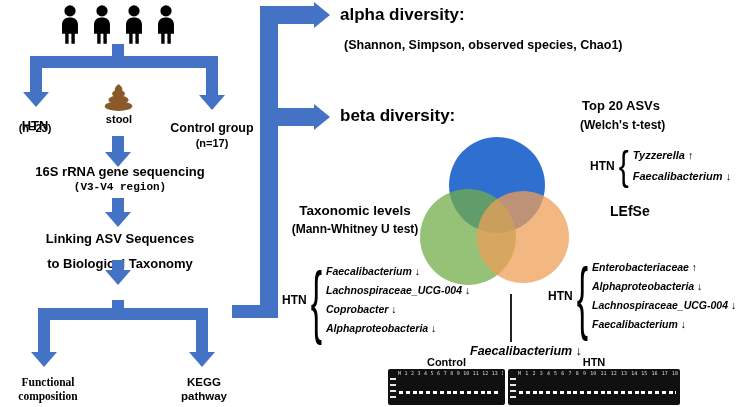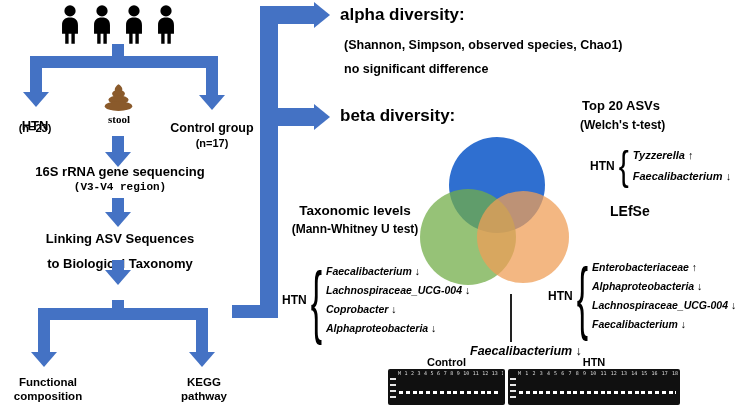--- a/index.html
+++ b/index.html
@@ -61,21 +61,21 @@
   <div class="tri-down" style="left:23px;top:92px;"></div>
   <div class="bar" style="left:206px;top:66px;width:12px;height:29px;"></div>
   <div class="tri-down" style="left:199px;top:95px;"></div>
 
   <svg class="abs" style="left:102px;top:83px;" width="33" height="29" viewBox="0 0 36 31">
     <path d="M18 1 c4 2.5 5 5 3.5 8.5 h-7 C13 6 14.5 3.5 18 1 z" fill="#8a5a2b"></path>
     <ellipse cx="18" cy="11.5" rx="7" ry="4.2" fill="#8a5a2b"></ellipse>
     <ellipse cx="18" cy="18" rx="11" ry="4.8" fill="#8a5a2b"></ellipse>
     <ellipse cx="18" cy="25" rx="15" ry="5.2" fill="#8a5a2b"></ellipse>
   </svg>
-  <div class="abs b" style="left:102px;top:113px;width:34px;text-align:center;font-size:11px;font-family:Liberation Serif, serif;">stool</div>
+  <div class="abs b" style="left:102px;top:113px;width:34px;text-align:center;font-size:11px;">stool</div>
 
   <div class="abs ctext" style="left:2px;top:118px;width:66px;font-size:13px;">HTN</div>
   <div class="abs ctext" style="left:2px;top:122px;width:66px;font-size:11px;">(n=23)</div>
   <div class="abs ctext" style="left:164px;top:121px;width:96px;font-size:12.5px;">Control group</div>
   <div class="abs ctext" style="left:164px;top:137px;width:96px;font-size:11px;">(n=17)</div>
 
   <div class="bar" style="left:112px;top:136px;width:12px;height:16px;"></div>
   <div class="tri-down" style="left:105px;top:152px;"></div>
 
   <div class="abs ctext" style="left:8px;top:164px;width:224px;font-size:13px;">16S rRNA gene sequencing</div>
@@ -91,35 +91,34 @@
   <div class="tri-down" style="left:105px;top:270px;"></div>
 
 
   <div class="bar" style="left:112px;top:300px;width:12px;height:10px;"></div>
   <div class="bar" style="left:38px;top:308px;width:170px;height:12px;"></div>
   <div class="bar" style="left:38px;top:318px;width:12px;height:34px;"></div>
   <div class="tri-down" style="left:31px;top:352px;"></div>
   <div class="bar" style="left:196px;top:318px;width:12px;height:34px;"></div>
   <div class="tri-down" style="left:189px;top:352px;"></div>
 
-  <div class="abs ctext" style="left:0px;top:375px;width:96px;font-size:11.5px;line-height:14px;">Functional
+  <div class="abs ctext" style="left:0px;top:375px;width:96px;font-size:11.5px;line-height:14px;font-family:Liberation Serif, serif;">Functional
 composition</div>
   <div class="abs ctext" style="left:156px;top:375px;width:96px;font-size:11.5px;line-height:14px;">KEGG
 pathway</div>
 
   <div class="bar" style="left:232px;top:305px;width:30px;height:13px;"></div>
   <div class="bar" style="left:260px;top:6px;width:18px;height:312px;"></div>
   <div class="bar" style="left:276px;top:6px;width:38px;height:18px;"></div>
   <div class="tri-right" style="left:314px;top:2px;"></div>
   <div class="bar" style="left:276px;top:108px;width:38px;height:18px;"></div>
   <div class="tri-right" style="left:314px;top:104px;"></div>
 
   <div class="abs b" style="left:340px;top:5px;font-size:17px;">alpha diversity:</div>
   <div class="abs b" style="left:344px;top:38px;font-size:12.5px;">(Shannon, Simpson, observed species, Chao1)</div>
-  <div class="abs b" style="left:344px;top:62px;font-size:12.5px;">no significant difference</div>
 
   <div class="abs b" style="left:340px;top:106px;font-size:17px;">beta diversity:</div>
 
   <div class="abs b" style="left:582px;top:98px;font-size:13px;">Top 20 ASVs</div>
   <div class="abs b" style="left:580px;top:118px;font-size:12px;">(Welch's t-test)</div>
   <div class="bracegrp" style="left:590px;top:145px;">
     <span class="b" style="font-size:12px;">HTN</span>
     <span class="brace sm"></span>
     <span class="items sm2">
       <div class="it">Tyzzerella ↑</div>

